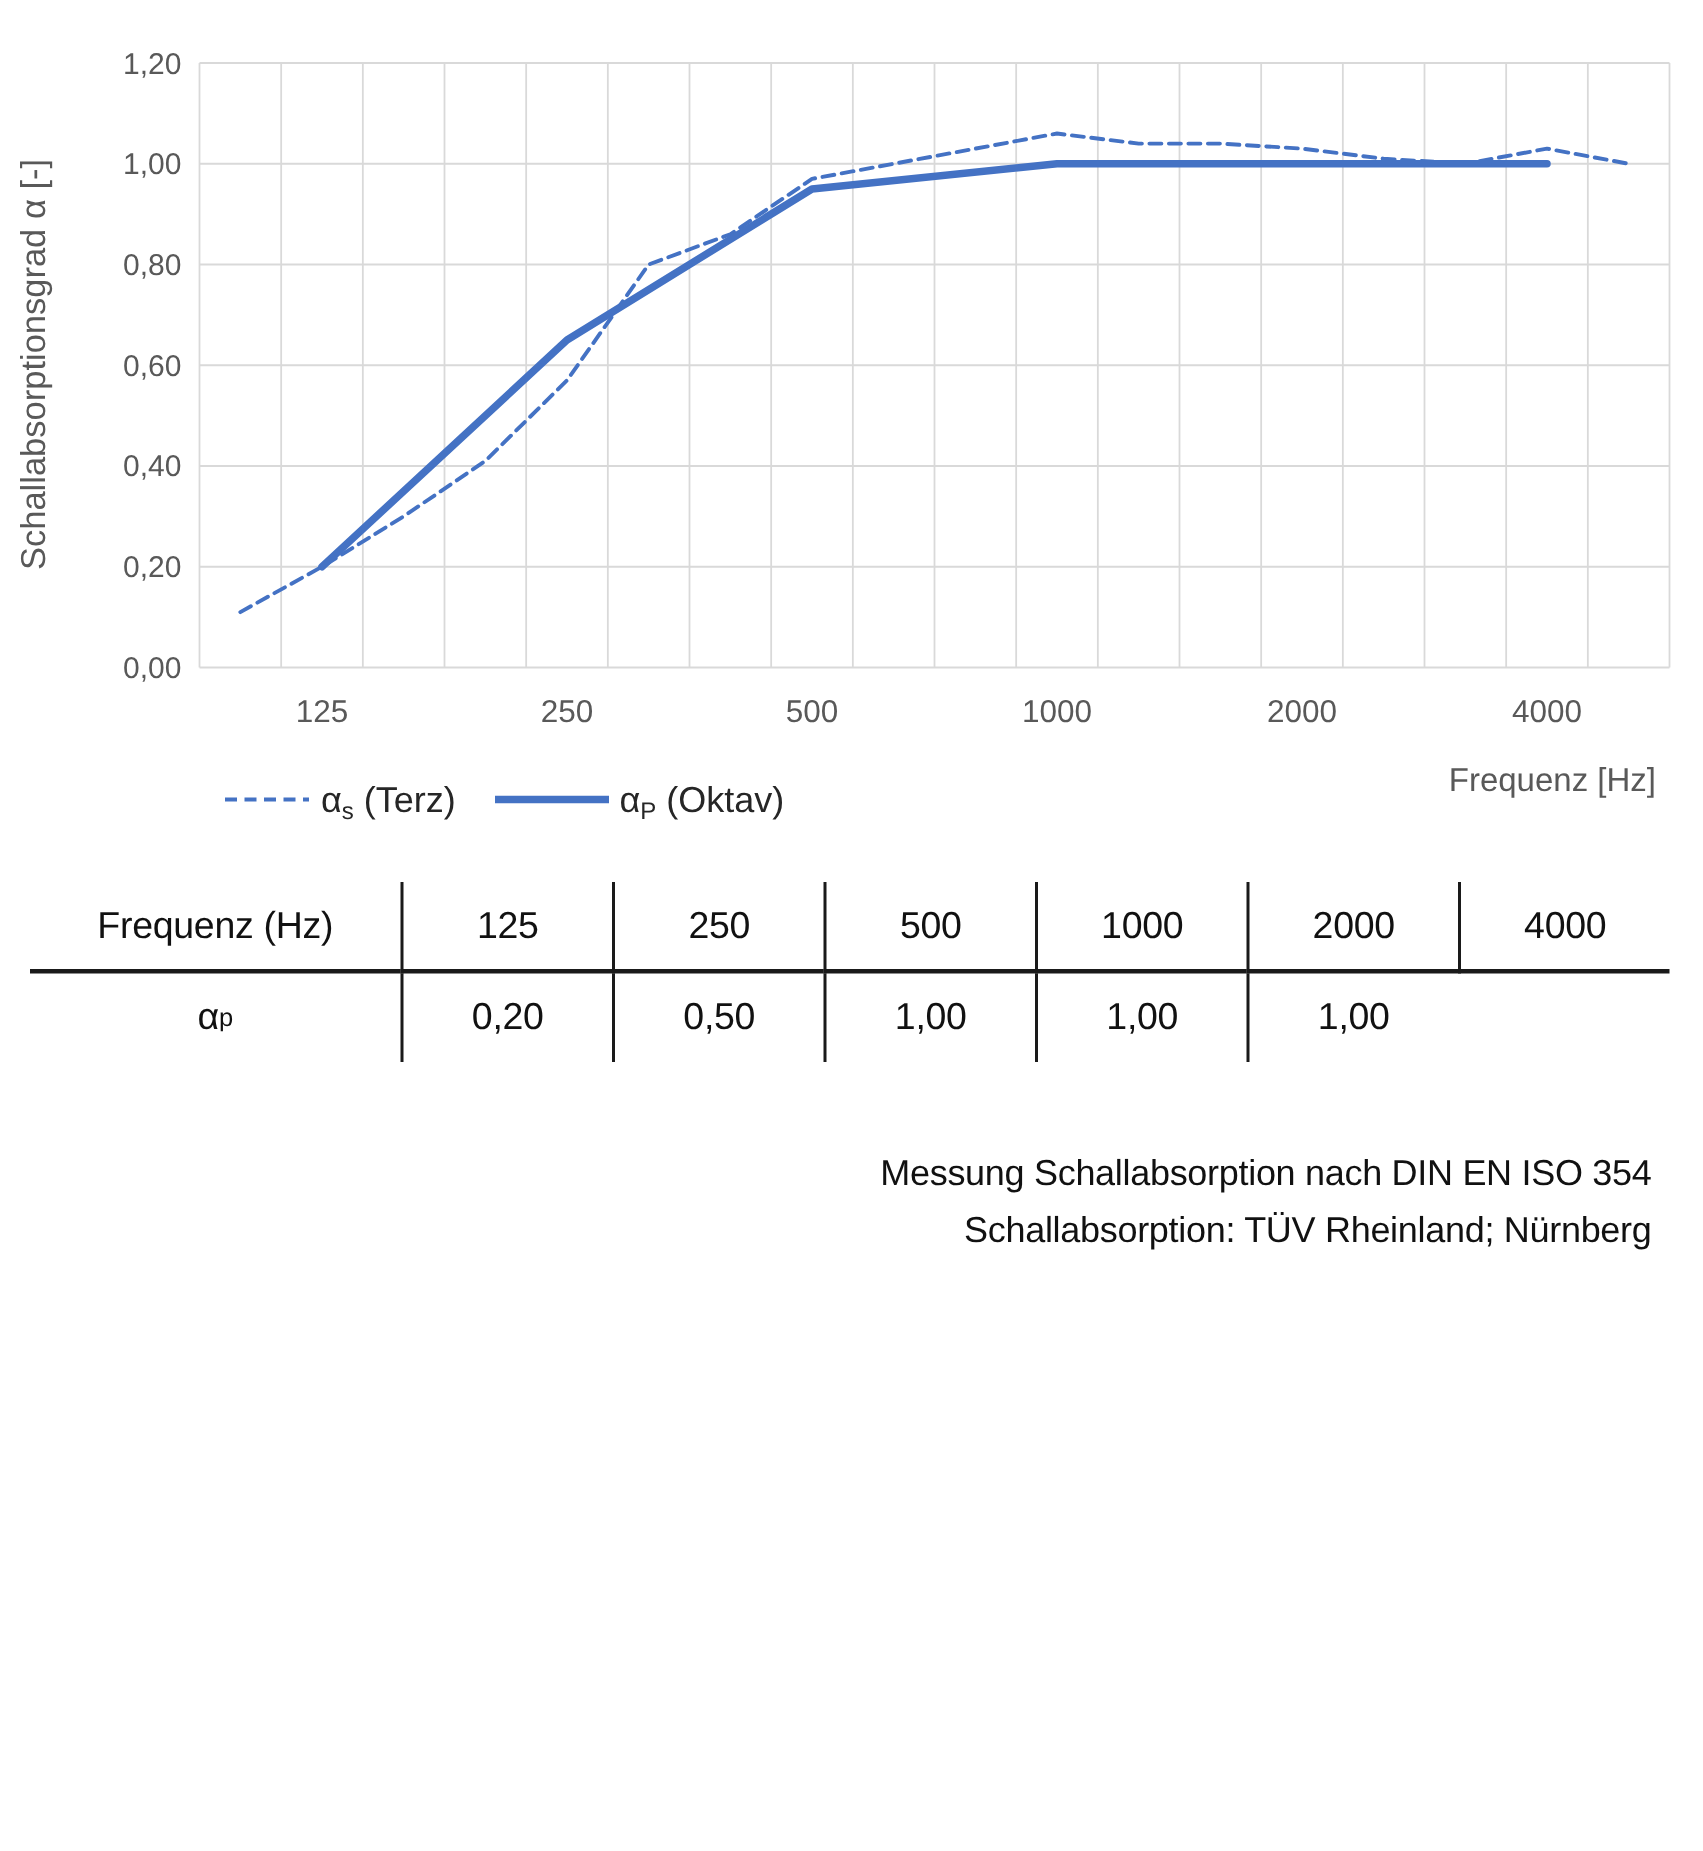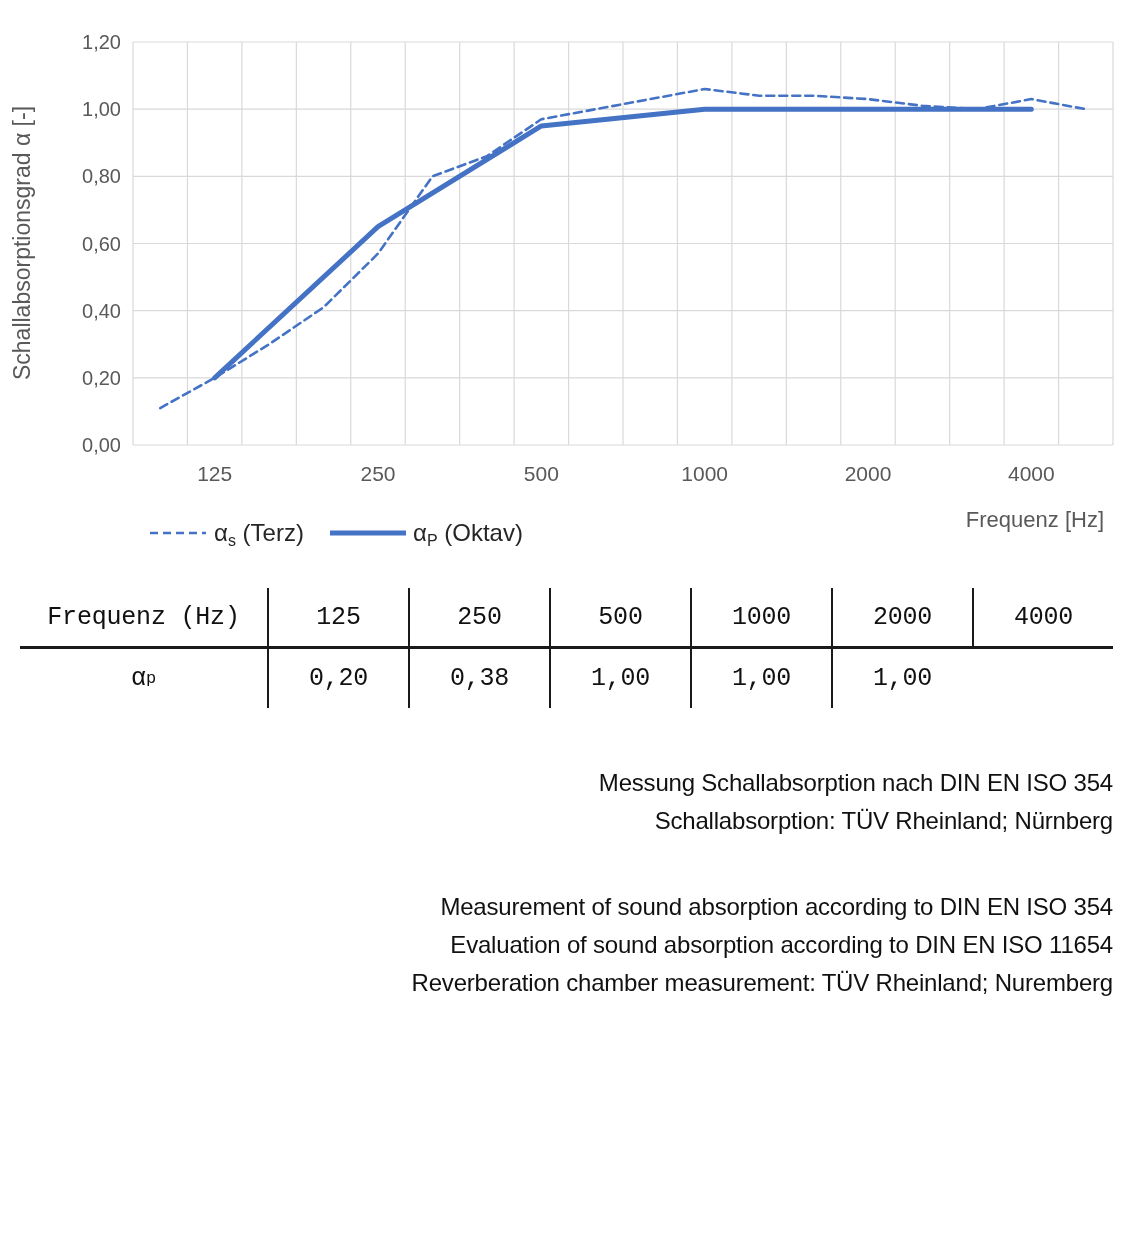--- a/index.html
+++ b/index.html
@@ -23,31 +23,30 @@
     width: 1093px;
     display: grid;
     grid-template-columns: 247px repeat(6, 141px);
     font-size: 25px;
     letter-spacing: -0.2px;
   }
   .abs-table .cell {
     display: flex; align-items: center; justify-content: center;
     height: 61px;
     text-align: center;
-    font-family: Liberation Mono, monospace;
   }
   .abs-table .cell.hdr { border-bottom: 3px solid #1a1a1a; }
   .abs-table .cell.val { height: 59px; }
   .abs-table .cell.vline { border-left: 2px solid #1a1a1a; }
   .abs-table sub { font-size: 0.68em; line-height: 0; }
 
   
   .notes {
     margin-top: 56px;
-    padding-right: 22px;
+    padding-right: 34px;
     text-align: right;
     font-size: 24px;
     letter-spacing: -0.2px;
   }
   .notes p { margin: 0; line-height: 38px; }
   .note-block { margin: 0 0 58px 0; }
   .note-block.last { margin-bottom: 0; }
   .note-block.english { margin-top: -10px; }
 </style>
 </head>
@@ -112,31 +111,26 @@
     <div class="cell hdr vline">500</div>
     <div class="cell hdr vline">1000</div>
     <div class="cell hdr vline">2000</div>
     <div class="cell hdr vline">4000</div>
 
     <div class="cell val">
       <span>α</span>
         <sub>p</sub>
     </div>
     <div class="cell val vline">0,20</div>
-    <div class="cell val vline">0,38</div>
+    <div class="cell val vline">0,50</div>
     <div class="cell val vline">1,00</div>
     <div class="cell val vline">1,00</div>
     <div class="cell val vline">1,00</div>
   </section>
 
   <section class="notes">
     <div class="note-block german">
       <p>Messung Schallabsorption nach DIN EN ISO 354</p>
       <p>Schallabsorption: TÜV Rheinland; Nürnberg</p>
     </div>
-    <div class="note-block english last">
-      <p>Measurement of sound absorption according to DIN EN ISO 354</p>
-      <p>Evaluation of sound absorption according to DIN EN ISO 11654</p>
-      <p>Reverberation chamber measurement: TÜV Rheinland; Nuremberg</p>
-    </div>
   </section>
 
 </main>
 
 </body></html>

